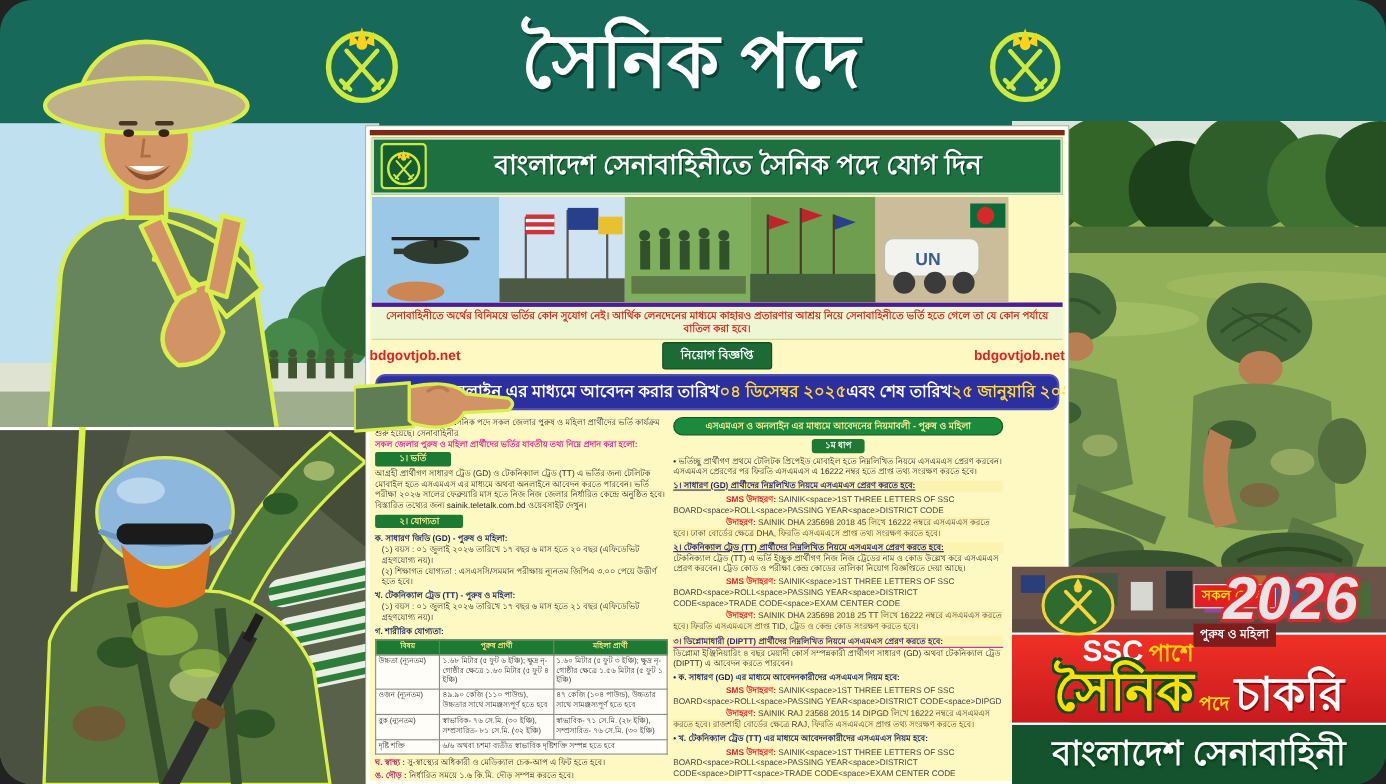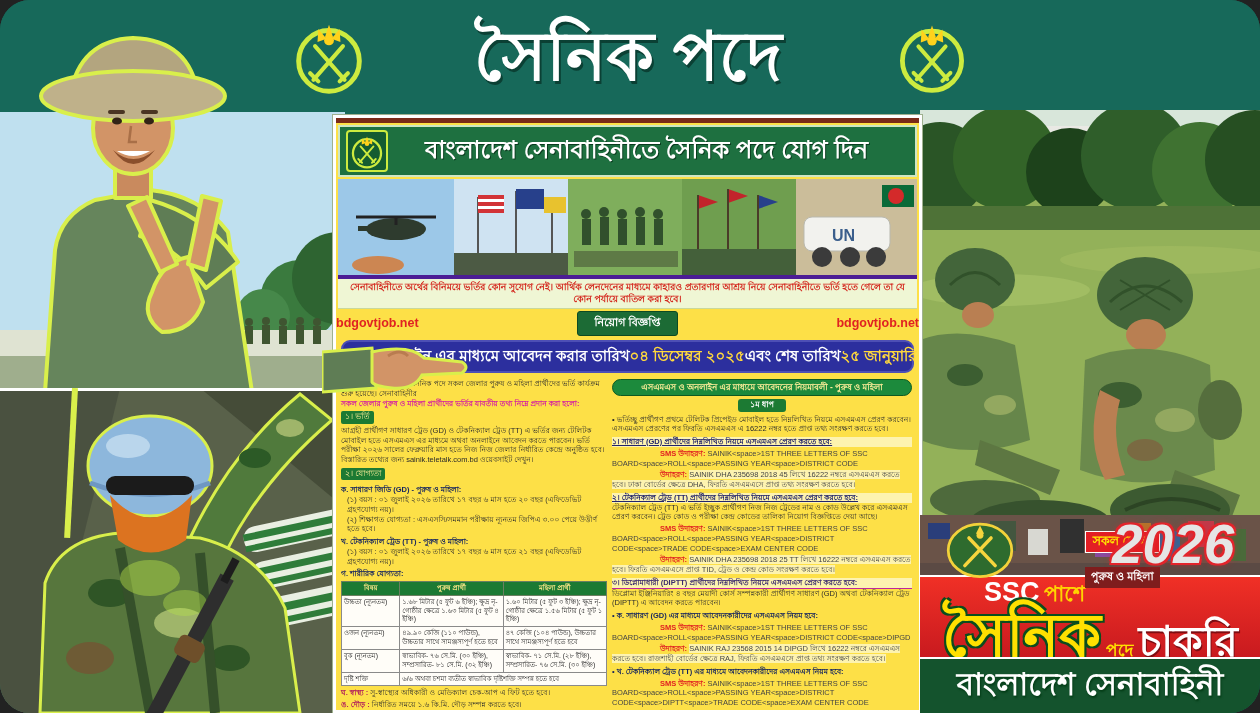--- a/index.html
+++ b/index.html
@@ -13,21 +13,21 @@
   .banner-title{left:362px;top:0;width:532px;height:112px;line-height:112px;text-align:center;
     font-size:68px;font-weight:800;color:#ffffff;text-shadow:2px 3px 0 #0b4034;white-space:nowrap;z-index:2;}
   .crest-left{left:288px;top:6px;z-index:2;}
   .crest-right{left:892px;top:10px;z-index:2;}
 
   
   .scene-a{left:0;top:0;z-index:3;}
   .scene-b{left:0;top:388px;z-index:3;}
 
   
-  .poster{left:333px;top:115px;width:589px;height:598px;background:#fde047;border:3px solid #fff;
+  .poster{left:333px;top:115px;width:638px;height:598px;background:#fef9c3;border:3px solid #fff;
           z-index:4;overflow:hidden;box-shadow:0 0 0 1px #9fb18f;}
   .maroon-strip{height:5px;background:#7a2a18;}
   .poster-header{margin:2px;height:52px;background:#1e7040;border:2px solid #cfe6c4;
      display:flex;align-items:center;}
   .poster-crest{width:42px;height:42px;margin-left:6px;background:#145c31;border:2px solid #cdeb3f;
      border-radius:4px;flex:0 0 auto;}
   .poster-header-title{flex:1;text-align:center;color:#fff;font-weight:800;font-size:24px;
      text-shadow:1px 1px 0 #0a3c1f;padding-right:10px;white-space:nowrap;}
   .photo-strip{margin:0 2px;height:96px;display:block;}
   .disclaimer{margin:0 2px;background:#eff6d4;border-top:4px solid #4c1d95;border-bottom:1px solid #c9d89a;
@@ -37,22 +37,22 @@
   .notice-btn{background:#1c6b35;color:#fff;font-weight:700;font-size:11px;padding:2px 16px;
      border:1px solid #0e4a22;border-radius:3px;}
   .date-banner{margin:3px 5px;height:33px;background:#2c2f9e;border:2px solid #4d4fb5;border-radius:9px;
      display:flex;align-items:center;justify-content:center;color:#fff;font-weight:700;font-size:15px;
      white-space:nowrap;}
   .date-banner .dt{color:#ffd83d;}
   .poster-body{display:flex;gap:5px;padding:3px 5px;align-items:flex-start;}
   .col-l{width:266px;font-size:7.5px;line-height:1.3;color:#2b2b2b;}
   .col-r{width:300px;font-size:7.5px;line-height:1.3;color:#2b2b2b;}
   .magenta{color:#d6279c;font-weight:700;}
-  .badge{display:inline-block;background:#1c7a33;color:#ffef9a;font-weight:400;font-size:8px;
-     padding:1px 4px;border-radius:2px;margin:3px 0 2px;}
+  .badge{display:inline-block;background:#1c7a33;color:#ffef9a;font-weight:700;font-size:8px;
+     padding:1px 22px;border-radius:2px;margin:3px 0 2px;}
   .item-head{font-weight:700;color:#14245e;margin-top:3px;}
   .sub-item{margin-left:6px;}
   .qual-table{width:100%;border-collapse:collapse;font-size:6.8px;margin:2px 0;background:#fffdf8;}
   .qual-table th{background:#1c7a33;color:#ffe98a;font-weight:700;padding:2px;border:1px solid #6b7f60;}
   .qual-table td{border:1px solid #8a8a8a;padding:2px;vertical-align:top;}
   .note-line{margin-top:1.5px;}
   .note-lead{color:#b3235b;font-weight:700;}
   .pill-main{display:block;background:#1c8a3c;border:1px solid #0e5a22;color:#ffef9a;font-weight:700;
      font-size:8.4px;text-align:center;border-radius:10px;padding:2px 6px;}
   .pill-step{display:table;margin:3px auto;background:#1c7a33;color:#ffffff;font-weight:700;font-size:8px;
@@ -74,21 +74,21 @@
   .badge-black{background:#7f1d1d;color:#ffffff;font-weight:700;font-size:11px;padding:1px 6px;
      display:block;margin-top:14px;}
   .year-text{left:1112px;top:512px;width:112px;z-index:6;font-size:55px;font-weight:900;color:#e5e5e5;
      text-shadow:-2px -2px 0 #e3242b,2px -2px 0 #e3242b,-2px 2px 0 #e3242b,2px 2px 0 #e3242b,0 0 7px rgba(227,36,43,.9);font-style:italic;}
   .red-banner{left:920px;top:575px;width:340px;height:82px;background:linear-gradient(180deg,#f03026,#c81a1f);
      border-top:2px solid #fff;z-index:5;overflow:hidden;}
   .rb-line1{margin:2px 0 0 64px;line-height:1;}
   .rb-ssc{color:#ffffff;font-weight:800;font-size:27px;}
   .rb-passe{color:#ffd400;font-weight:800;font-size:21px;}
   .rb-line2{display:flex;align-items:baseline;justify-content:center;gap:5px;line-height:1;margin-top:0;}
-  .rb-sainik{color:#ffe000;font-weight:900;font-size:60px;
+  .rb-sainik{color:#ffe000;font-weight:900;font-size:48px;
      text-shadow:-2px -2px 0 #0a4d1e,2px -2px 0 #0a4d1e,-2px 2px 0 #0a4d1e,2px 2px 0 #0a4d1e;}
   .rb-pode{color:#ffe000;font-weight:700;font-size:17px;}
   .rb-chakri{color:#ffffff;font-weight:800;font-size:42px;text-shadow:1px 2px 0 #7e0d12;}
   .green-banner{left:920px;top:657px;width:340px;height:56px;background:#14532d;border-top:2px solid #fff;
      z-index:5;display:flex;align-items:center;justify-content:center;}
   .gb-text{color:#fff;font-weight:800;font-size:31px;white-space:nowrap;text-shadow:1px 2px 2px #043d17;}
 
   .hand-overlay{left:322px;top:336px;z-index:7;}
 </style>
 </head>

